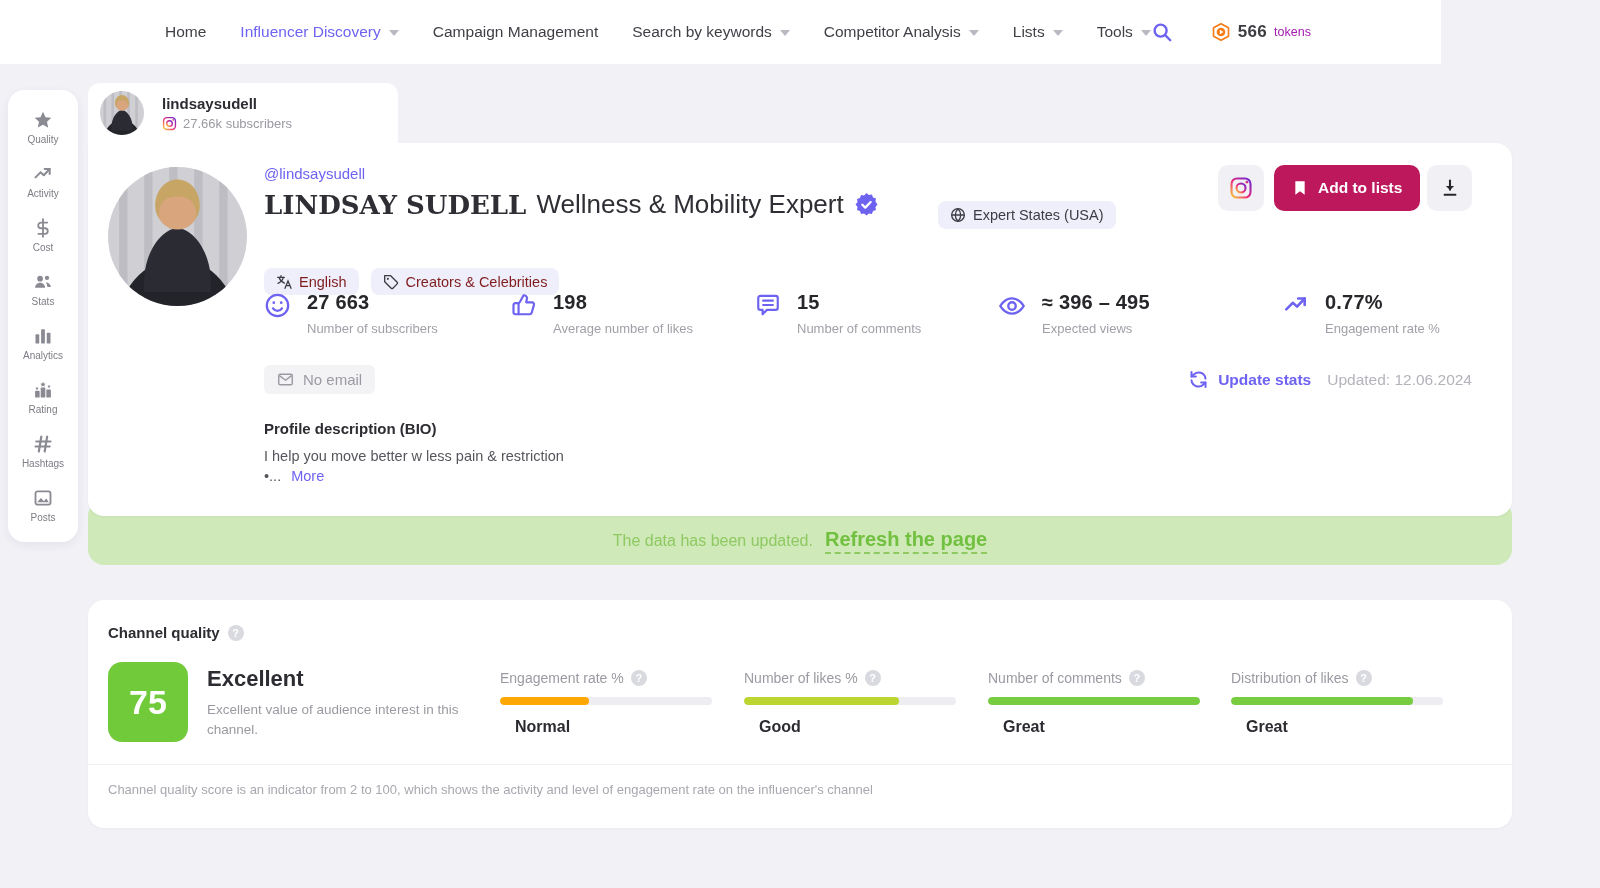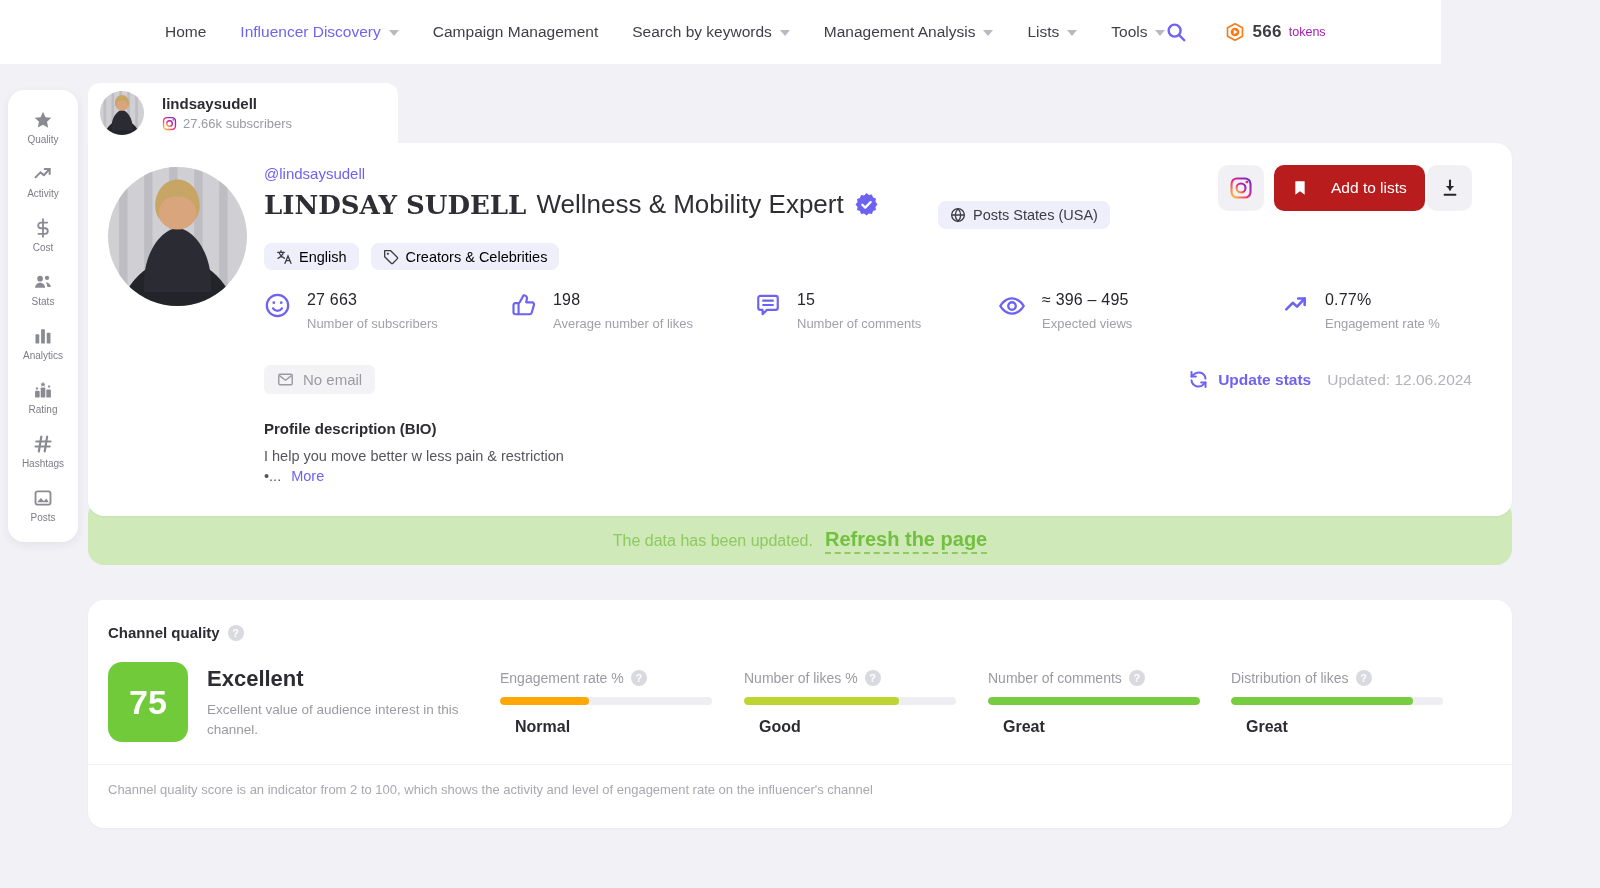--- a/index.html
+++ b/index.html
@@ -61,40 +61,40 @@
   .name-rest { font-size:26px; font-weight:500; color:#2e2e34; }
   .country-pill {
     position:absolute; left:850px; top:58px; height:28px;
     background:#efeefb; border-radius:8px; display:flex; align-items:center; gap:7px;
     padding:0 12px; font-size:14.5px; color:#3c3c44;
   }
   .tags-row { position:absolute; left:176px; top:100px; display:flex; gap:12px; }
   .pill {
     height:27px; background:#efeefb; border-radius:8px;
     display:flex; align-items:center; gap:7px; padding:0 12px;
-    font-size:14.5px; color:#000000;
+    font-size:14.5px; color:#7f1d1d;margin-top:25px;
   }
   .ig-btn {
     position:absolute; left:1130px; top:22px; width:46px; height:46px;
     background:#f1f1f5; border-radius:10px; display:flex; align-items:center; justify-content:center; cursor:pointer;
   }
   .add-lists-btn {
     position:absolute; left:1186px; top:22px; height:46px; padding:0 18px;
-    background:#b91c1c; border:none; border-radius:10px; color:#fff;
-    font-size:15.5px; font-weight:normal; display:flex; align-items:center; gap:23px; cursor:pointer;
+    background:#be185d; border:none; border-radius:10px; color:#fff;
+    font-size:15.5px; font-weight:bold; display:flex; align-items:center; gap:10px; cursor:pointer;
     font-family:"Liberation Sans", sans-serif;
   }
   .dl-btn {
     position:absolute; left:1339px; top:22px; width:45px; height:46px;
     background:#f1f1f5; border-radius:10px; display:flex; align-items:center; justify-content:center; cursor:pointer; color:#2e2e34;
   }
   .stat { position:absolute; top:148px; display:flex; }
   .stat .s-icon { color:#6e63f1; margin-top:1px; }
   .stat .s-text { margin-left:16px; }
-  .stat .s-value { font-size:16px; font-weight:normal; color:#26262b; letter-spacing:.2px; }
+  .stat .s-value { font-size:20px; font-weight:bold; color:#26262b; letter-spacing:.2px; }
   .stat .s-label { font-size:13px; color:#a0a0a8; margin-top:7px; }
   .email-chip {
     position:absolute; left:176px; top:222px; height:29px;
     background:#f3f3f6; border-radius:6px; display:flex; align-items:center; gap:9px;
     padding:0 13px; font-size:15px; color:#9a9aa2;
   }
   .update-row { position:absolute; right:40px; top:226px; display:flex; align-items:center; gap:16px; }
   .update-link { display:flex; align-items:center; gap:9px; color:#6e63f1; font-size:15.5px; font-weight:bold; cursor:pointer; }
   .updated-at { font-size:15.5px; color:#b3b3bb; }
   .bio-title { position:absolute; left:176px; top:277px; font-size:15px; font-weight:bold; color:#2c2c32; }
@@ -176,21 +176,21 @@
         <span class="caret"></span>
       </div>
     <div class="nav-item">
         <span>Campaign Management</span>
       </div>
     <div class="nav-item">
         <span>Search by keywords</span>
         <span class="caret"></span>
       </div>
     <div class="nav-item">
-        <span>Management Analysis</span>
+        <span>Competitor Analysis</span>
         <span class="caret"></span>
       </div>
     <div class="nav-item">
         <span>Lists</span>
         <span class="caret"></span>
       </div>
     <div class="nav-item">
         <span>Tools</span>
         <span class="caret"></span>
       </div>
@@ -340,21 +340,21 @@
     </span>
   </div>
 
   <div class="country-pill">
     <span>
       <svg width="16" height="16" viewBox="0 0 24 24" fill="none" stroke="#3c3c44" stroke-width="2">
           <circle cx="12" cy="12" r="9.5"></circle>
           <path d="M2.5 12h19M12 2.5c-5.5 5.5-5.5 13.5 0 19 5.5-5.5 5.5-13.5 0-19z"></path>
         </svg>
     </span>
-    <span>Posts States (USA)</span>
+    <span>Expert States (USA)</span>
   </div>
 
   <div class="tags-row">
     <div class="pill">
       <span>
         <svg width="16" height="16" viewBox="0 0 24 24" fill="none" stroke="#3c3c44" stroke-width="2" stroke-linecap="round">
             <line x1="2.5" y1="5" x2="12.5" y2="5"></line>
             <line x1="7.5" y1="2.5" x2="7.5" y2="5"></line>
             <path d="M11 5c-1 4-4.5 7.5-8 9M4.5 5c1.2 3.8 4.3 7 8 8.8"></path>
             <path d="M13.5 21.5 18 10.5l4.5 11M15 17.5h6"></path>

